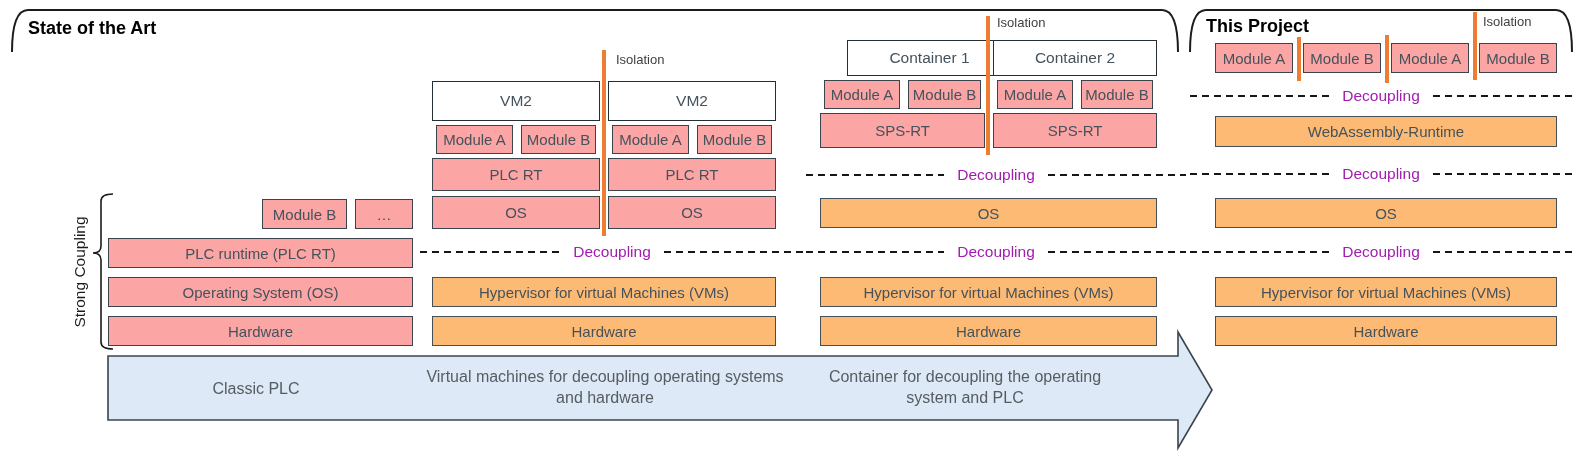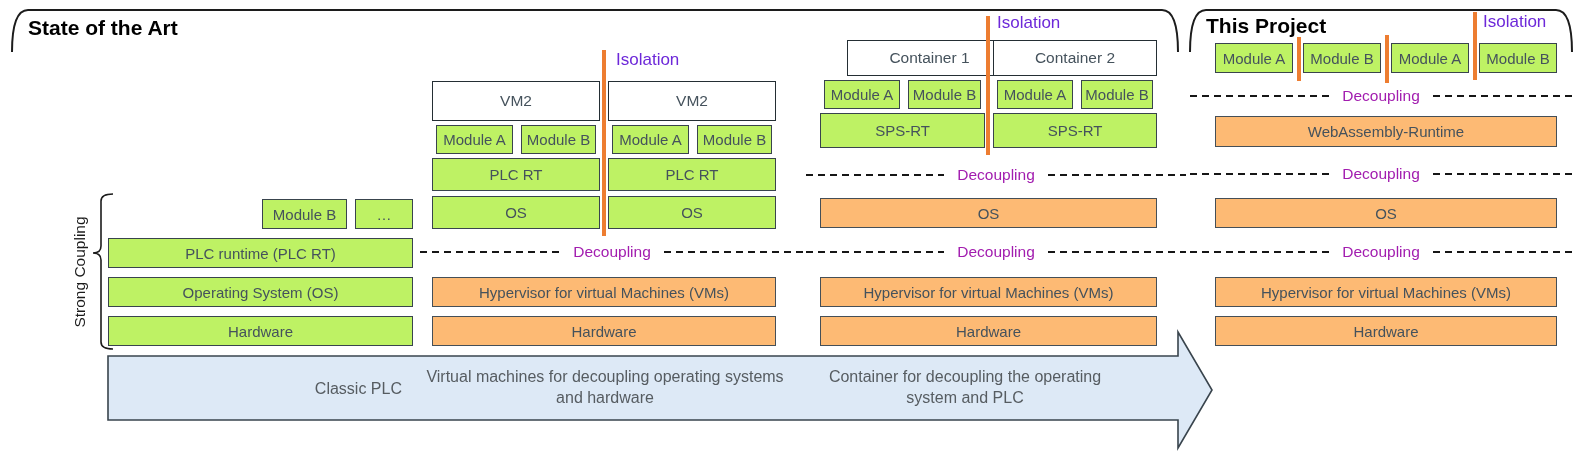--- a/index.html
+++ b/index.html
@@ -5,29 +5,29 @@
   html,body{margin:0;padding:0;background:#fff;}
   #canvas{
     position:relative;width:1580px;height:452px;background:#fff;overflow:hidden;
     font-family:"Liberation Sans","DejaVu Sans",sans-serif;
   }
   .box{
     position:absolute;box-sizing:border-box;border:1.5px solid #39444d;
     display:flex;align-items:center;justify-content:center;
     font-size:15px;color:#45525c;white-space:nowrap;line-height:1;
   }
-  .blue{background:#bef264;}
+  .blue{background:#fca5a5;}
   .gray{background:#fdba74;border-color:#454f57;}
   .white{background:#ffffff;border-color:#242e34;font-size:15.5px;}
   .oline{position:absolute;width:4px;background:#ED7D31;}
   .decouple{position:absolute;display:flex;align-items:center;gap:13px;height:22px;}
   .decouple .dash{flex:1;height:2px;background:repeating-linear-gradient(90deg,#161616 0 7px,transparent 7px 12px);}
   .decouple .lbl{font-size:15.5px;color:#a21caf;white-space:nowrap;line-height:22px;}
-  .isolabel{position:absolute;font-size:17px;color:#6d28d9;white-space:nowrap;line-height:20px;}
-  .btitle{position:absolute;font-weight:bold;font-size:21px;color:#000;white-space:nowrap;line-height:20px;}
+  .isolabel{position:absolute;font-size:13px;color:#404040;white-space:nowrap;line-height:20px;}
+  .btitle{position:absolute;font-weight:bold;font-size:18px;color:#000;white-space:nowrap;line-height:20px;}
   .arrowtext{position:absolute;text-align:center;font-size:16px;color:#565c61;line-height:21px;}
   .arrowtext.bold{font-weight:bold;color:#3d4a54;font-size:16.5px;line-height:22px;}
   .vlabel{position:absolute;left:-7px;top:262px;width:174px;height:20px;
     transform:rotate(-90deg);text-align:center;font-size:15.5px;color:#1a1a1a;line-height:20px;}
   svg.layer{position:absolute;left:0;top:0;}
 </style>
 </head>
 <body>
 
 <div id="canvas">
@@ -121,17 +121,17 @@
   </div>
   <div class="box gray" style="left:1215px;top:198px;width:342px;height:30px;">OS</div>
   <div class="decouple" style="left:1190px;top:241px;width:382px;">
     <div class="dash"></div>
     <span class="lbl">Decoupling</span>
     <div class="dash"></div>
   </div>
   <div class="box gray" style="left:1215px;top:277px;width:342px;height:30px;">Hypervisor for virtual Machines (VMs)</div>
   <div class="box gray" style="left:1215px;top:316px;width:342px;height:30px;">Hardware</div>
 
-  <div class="arrowtext" style="left:96px;top:378px;width:306px;text-align:right;">Classic PLC</div>
+  <div class="arrowtext" style="left:103px;top:378px;width:306px;">Classic PLC</div>
   <div class="arrowtext" style="left:425px;top:366px;width:360px;">Virtual machines for decoupling operating systems and hardware</div>
   <div class="arrowtext" style="left:810px;top:366px;width:310px;">Container for decoupling the operating system and PLC</div>
 
 </div>
 
 </body></html>

